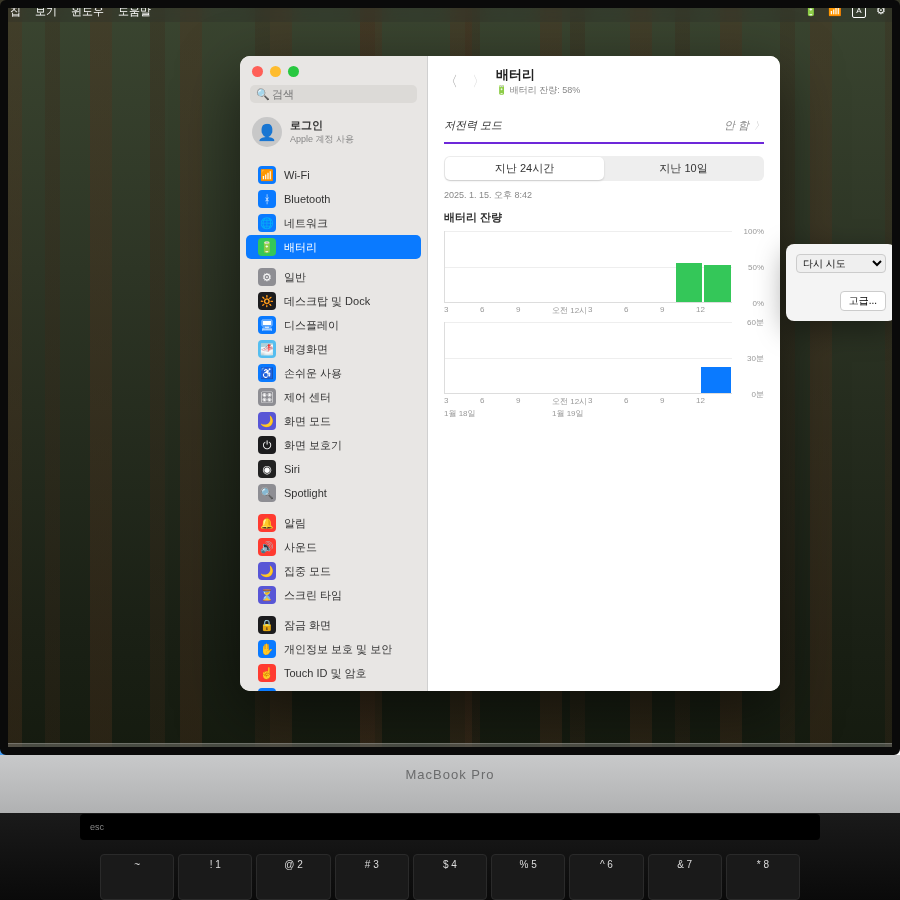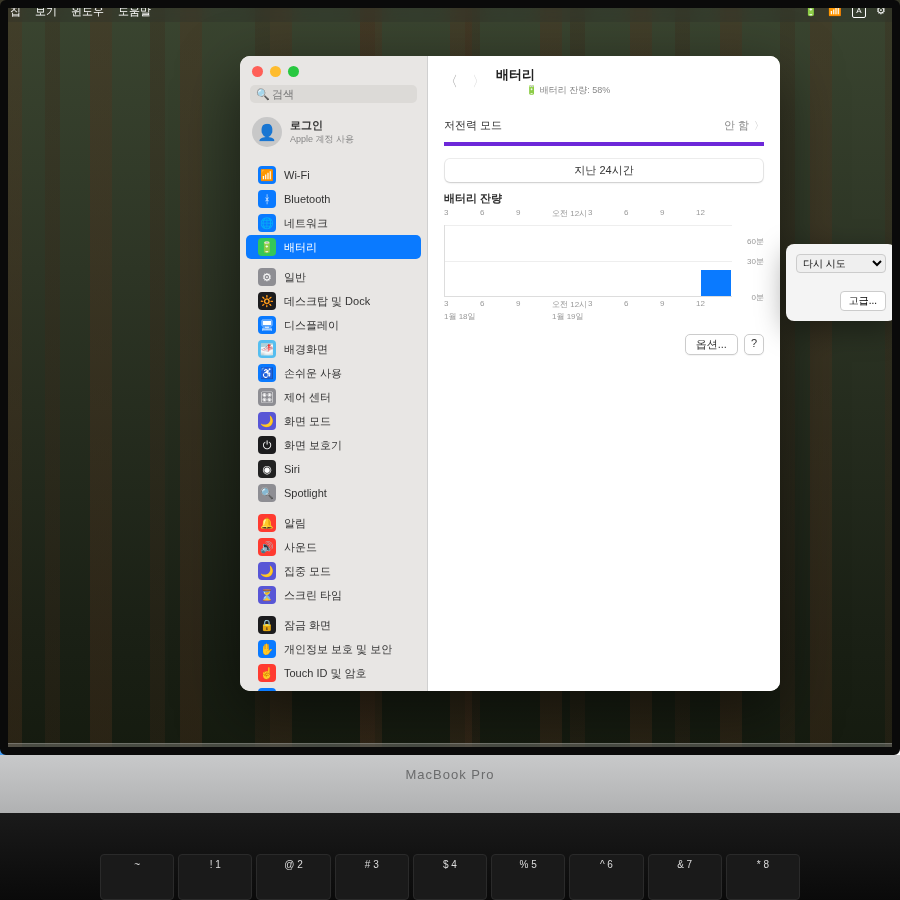--- a/index.html
+++ b/index.html
@@ -63,25 +63,25 @@
   width:18px; height:18px; border-radius:4px; display:flex; align-items:center; justify-content:center;
   font-size:11px; color:#fff; flex-shrink:0;
 }
 .side-item .lbl { font-size:11px; white-space:nowrap; overflow:hidden; text-overflow:ellipsis; }
 
 
 .main { flex:1; display:flex; flex-direction:column; background:#fff; }
 .hdr { padding: 10px 16px 6px; display:flex; align-items:center; gap:10px; }
 .hdr .nav { color:#aaa; font-size:14px; display:flex; gap:14px; }
 .hdr .ttl { font-size:13px; font-weight:700; color:#222; }
-.hdr .sub { font-size:9px; color:#888;margin-left:30px; }
+.hdr .sub { font-size:9px; color:#888; }
 .content { padding: 6px 16px 10px; overflow-y:auto; font-size:11px; color:#333; }
 .row {
   display:flex; justify-content:space-between; align-items:flex-end;
-  padding:9px 0; border-bottom:4px solid #6d28d9;
+  padding:9px 0; border-bottom:2px solid #6d28d9;font-style:italic;
 }
 .row .val { color:#888; display:flex; align-items:center; gap:5px; }
 .chev { color:#bbb; font-size:10px; }
 .info { width:13px;height:13px;border-radius:50%;border:1px solid #bbb;color:#bbb;font-size:9px;display:inline-flex;align-items:center;justify-content:center;}
 
 .segmented {
   display:flex; background:#eeeeee; border-radius:6px; padding:1px; margin:12px 0 8px; font-size:11px;
 }
 .segmented div { flex:1; text-align:center; padding:4px 0; border-radius:5px; cursor:default; }
 .segmented .active { background:#fff; box-shadow:0 1px 2px rgba(0,0,0,.15); }
@@ -315,27 +315,52 @@
       <div class="row">
         <span>저전력 모드</span>
         <span class="val">
             <span>안 함</span>
             <span class="chev">〉</span>
           </span>
       </div>
 
       <div class="segmented">
         <div class="active">지난 24시간</div>
+        <div>지난 10일</div>
       </div>
 
       <div class="chart-block">
+        <div class="chart-sub">2025. 1. 15. 오후 8:42</div>
       </div>
 
       <div class="chart-block">
         <div class="chart-title">배터리 잔량</div>
+        <div class="chart-wrap">
+          <div class="chart" id="chart1">
+            <div class="grid" style="top:0"></div>
+              <div class="grid" style="top:50%"></div>
+            <div class="bars" id="bars1">
+                <div class="bar" style="height: 0%; background: rgb(52, 199, 89);"></div>
+                <div class="bar" style="height: 0%; background: rgb(52, 199, 89);"></div>
+                <div class="bar" style="height: 0%; background: rgb(52, 199, 89);"></div>
+                <div class="bar" style="height: 0%; background: rgb(52, 199, 89);"></div>
+                <div class="bar" style="height: 0%; background: rgb(52, 199, 89);"></div>
+                <div class="bar" style="height: 0%; background: rgb(52, 199, 89);"></div>
+                <div class="bar" style="height: 0%; background: rgb(52, 199, 89);"></div>
+                <div class="bar" style="height: 0%; background: rgb(52, 199, 89);"></div>
+                <div class="bar" style="height: 55%; background: rgb(52, 199, 89);"></div>
+                <div class="bar" style="height: 52%; background: rgb(52, 199, 89);"></div>
+              </div>
+          </div>
+          <div class="ylabels">
+            <span style="top:0">100%</span>
+            <span style="top:50%">50%</span>
+            <span style="top:100%">0%</span>
+          </div>
+        </div>
         <div class="xlabels" id="xl1">
             <span>3</span>
             <span>6</span>
             <span>9</span>
             <span>오전 12시</span>
             <span>3</span>
             <span>6</span>
             <span>9</span>
             <span>12</span>
           </div>
@@ -352,21 +377,21 @@
                 <div class="bar" style="height: 0%; background: rgb(10, 122, 255);"></div>
                 <div class="bar" style="height: 0%; background: rgb(10, 122, 255);"></div>
                 <div class="bar" style="height: 0%; background: rgb(10, 122, 255);"></div>
                 <div class="bar" style="height: 0%; background: rgb(10, 122, 255);"></div>
                 <div class="bar" style="height: 0%; background: rgb(10, 122, 255);"></div>
                 <div class="bar" style="height: 0%; background: rgb(10, 122, 255);"></div>
                 <div class="bar" style="height: 36.6667%; background: rgb(10, 122, 255);"></div>
               </div>
           </div>
           <div class="ylabels">
-            <span style="top:16px">60분</span>
+            <span style="top:0">60분</span>
             <span style="top:50%">30분</span>
             <span style="top:100%">0분</span>
           </div>
         </div>
         <div class="xlabels" id="xl2">
             <span>3</span>
             <span>6</span>
             <span>9</span>
             <span>오전 12시</span>
             <span>3</span>
@@ -379,24 +404,20 @@
             <span></span>
             <span></span>
             <span>1월 19일</span>
             <span></span>
             <span></span>
             <span></span>
             <span></span>
           </div>
       </div>
 
-      <div class="footer-btns">
-        <div class="btn">옵션...</div>
-        <div class="btn qbtn">?</div>
-      </div>
     </div>
   </div>
 </div>
 
 <div class="popup">
   <select><option>다시 시도</option></select>
   <div class="pbtn">고급...</div>
   <div style="clear:both"></div>
 </div>
 
@@ -425,20 +446,28 @@
     <div class="app" style="background: rgb(255, 255, 255); font-size: 20px;">🧩</div>
     <div class="app" style="background: rgb(16, 124, 65); font-size: 20px; color: rgb(255, 255, 255);">X</div>
     <div class="app" style="background: rgb(252, 196, 24); font-size: 20px;">💡</div>
     <div class="sep"></div>
     <div class="app" style="background: rgb(255, 255, 255); font-size: 20px;">📁</div>
   </div>
 
 <div class="laptop-bezel"></div>
 <div class="laptop-bottom">
   <div class="laptop-label">MacBook Pro</div>
+  <div class="touchbar" id="tbar">
+      <span>esc</span>
+      <span></span>
+      <span></span>
+      <span></span>
+      <span></span>
+      <span></span>
+    </div>
   <div class="keyboard" id="kbd">
       <div class="key">~</div>
       <div class="key">!  1</div>
       <div class="key">@  2</div>
       <div class="key">#  3</div>
       <div class="key">$  4</div>
       <div class="key">%  5</div>
       <div class="key">^  6</div>
       <div class="key">&amp;  7</div>
       <div class="key">*  8</div>

